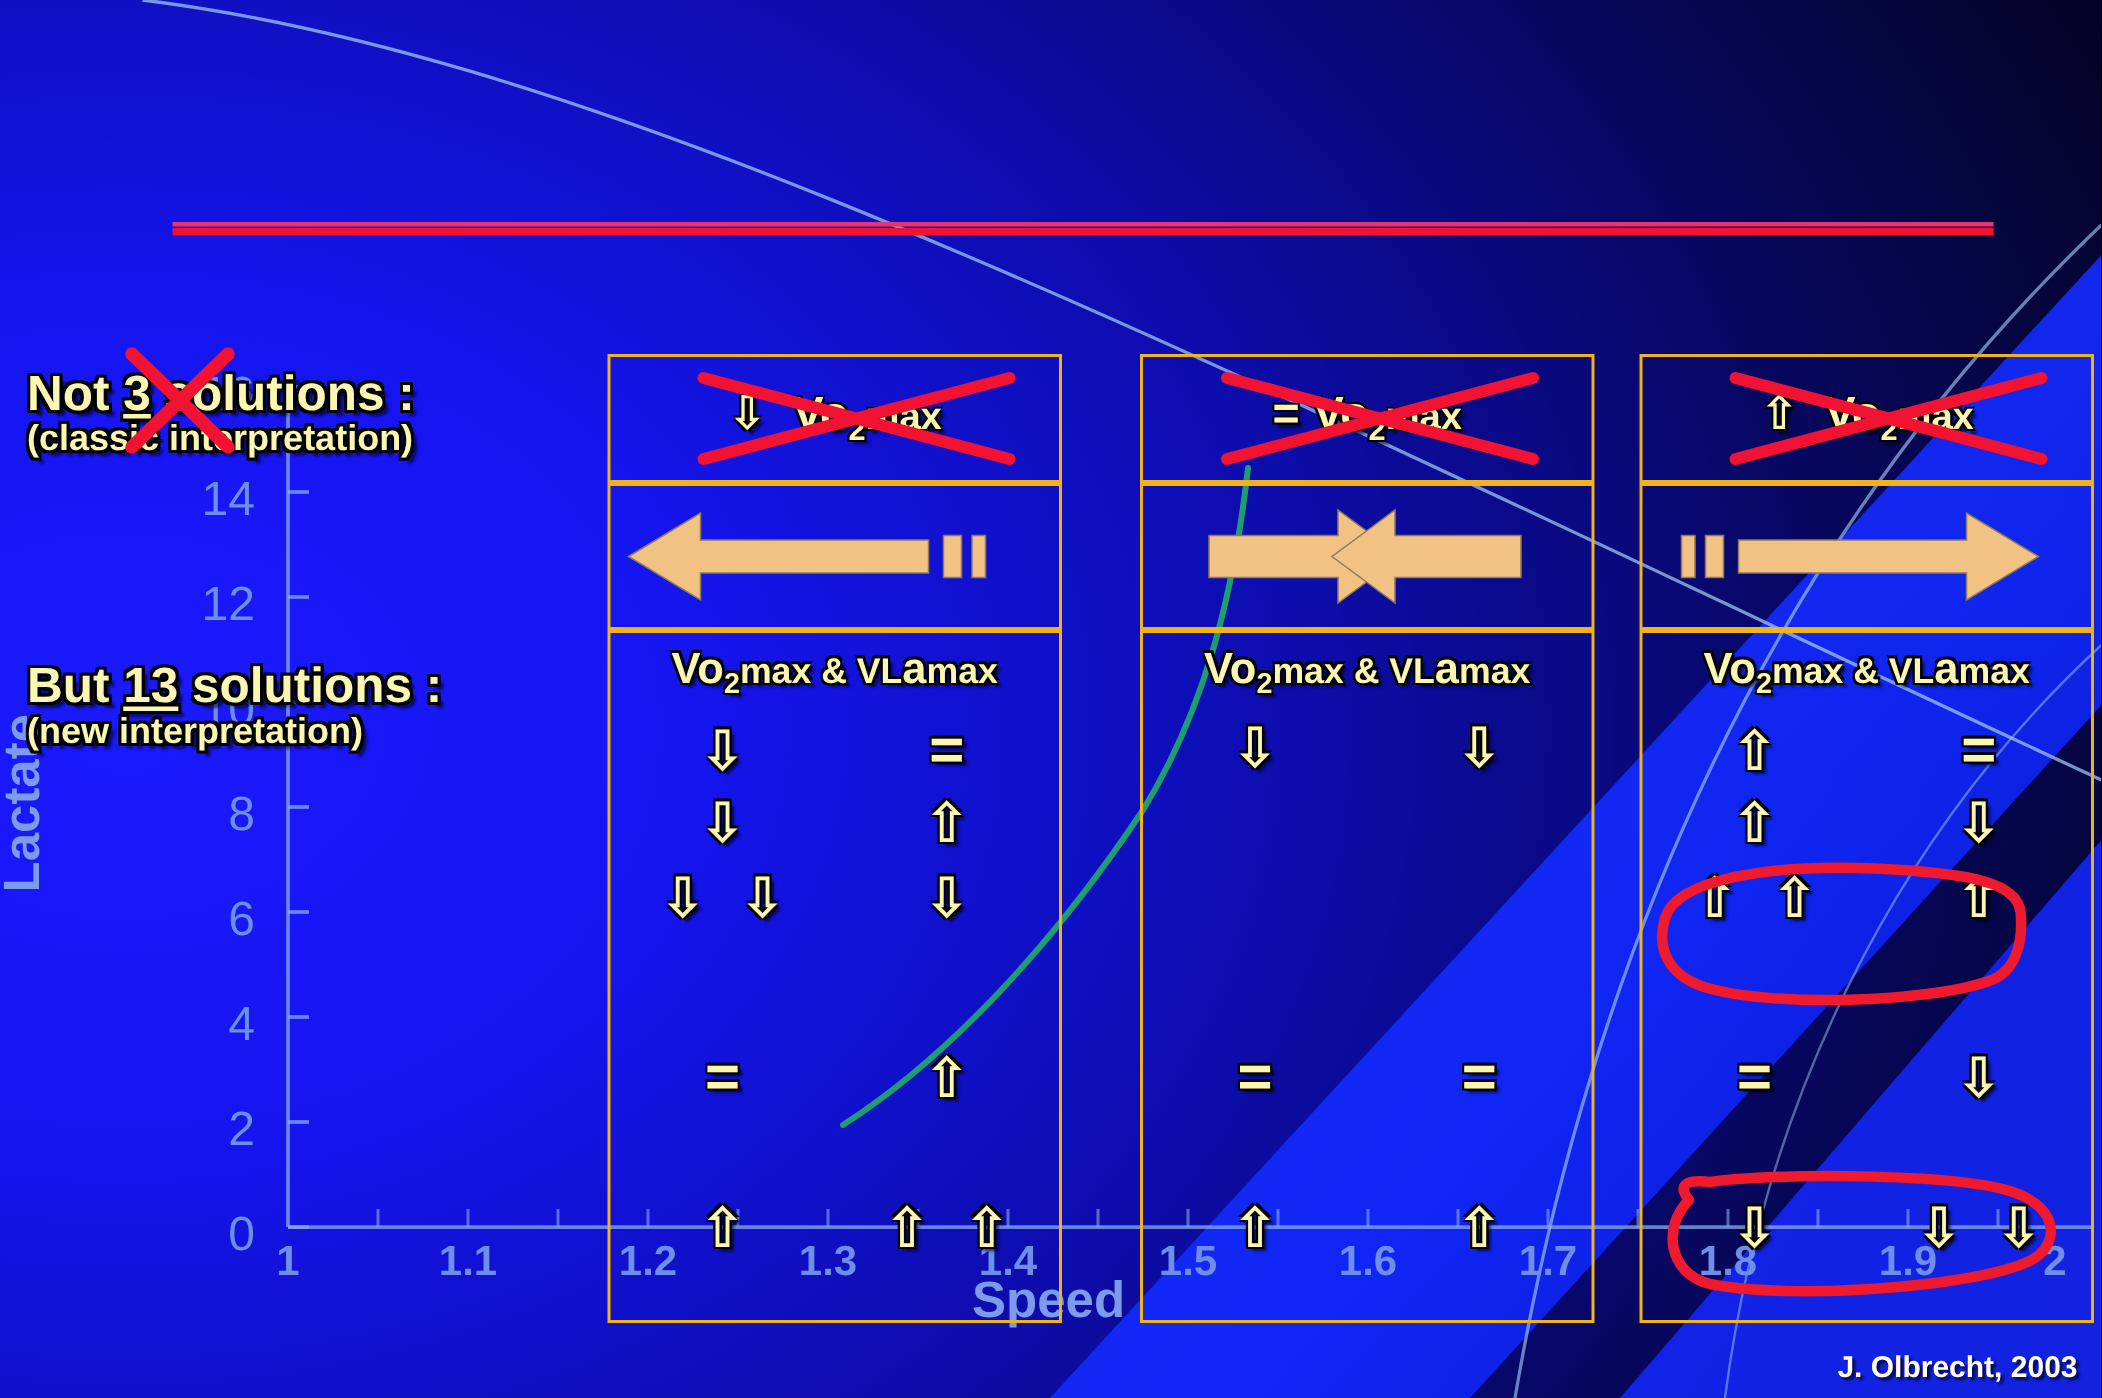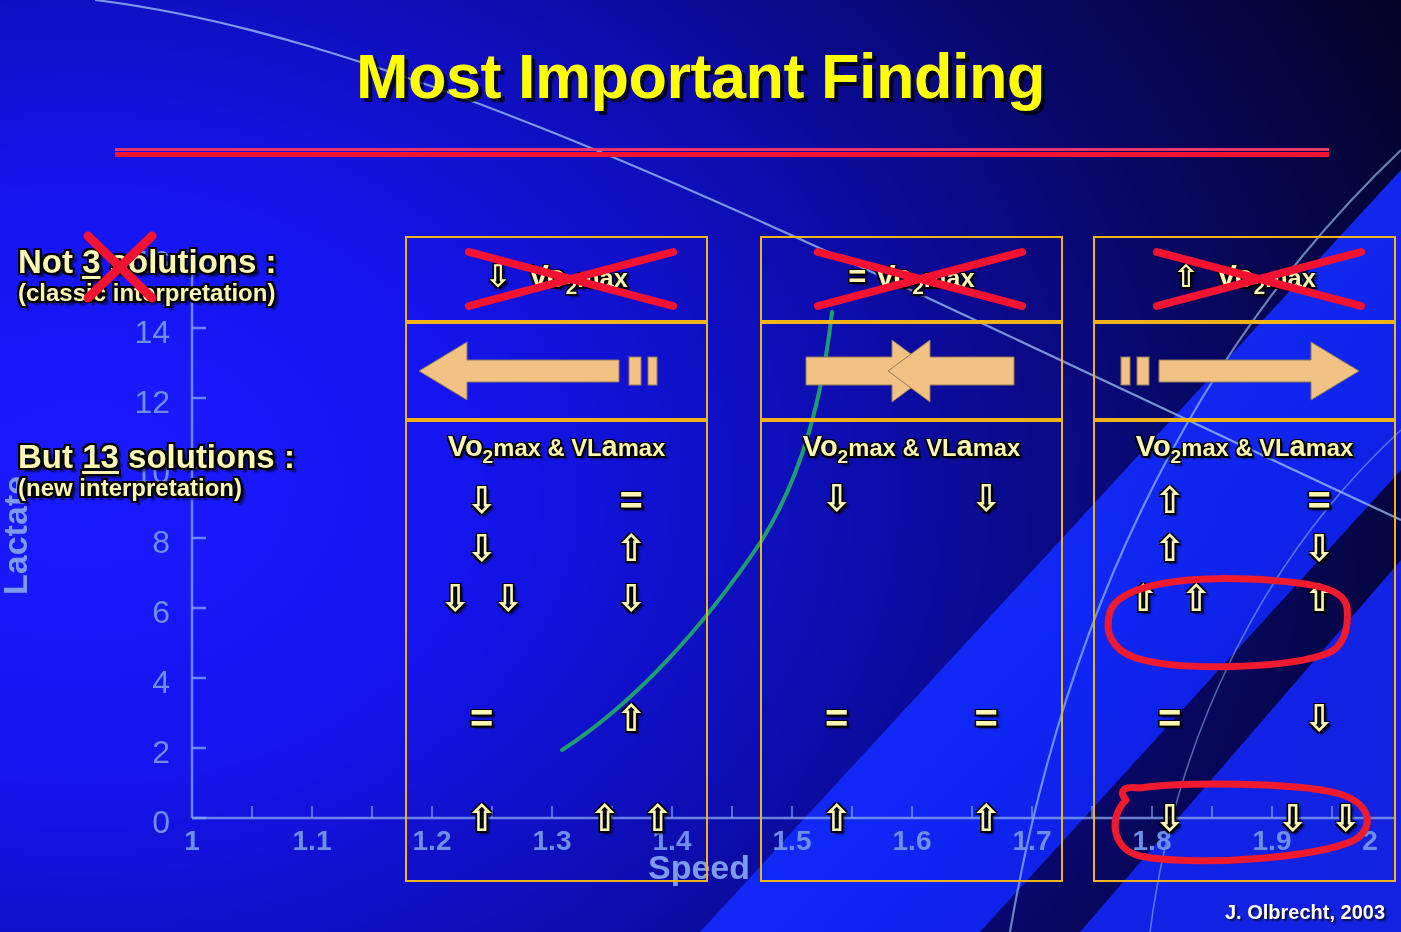--- a/index.html
+++ b/index.html
@@ -191,21 +191,20 @@
     <div class="xtick" style="left:522px;">1.3</div>
     <div class="xtick" style="left:642px;">1.4</div>
     <div class="xtick" style="left:762px;text-align:center;">1.5</div>
     <div class="xtick" style="left:882px;">1.6</div>
     <div class="xtick" style="left:1002px;">1.7</div>
     <div class="xtick" style="left:1122px;">1.8</div>
     <div class="xtick" style="left:1242px;">1.9</div>
     <div class="xtick" style="left:1340px;">2</div>
   </div>
 
-  <div class="title">Most Important Finding</div>
   <div class="rule-wrap">
     <div class="rule-top"></div>
     <div class="rule-bot"></div>
   </div>
 
   <div class="side-cap outlined" id="cap-not">
     <span class="l1"><span>Not </span><span id="not-num" class="u">3</span><span> solutions :</span></span>
     <span class="l2">(classic interpretation)</span>
   </div>
 

